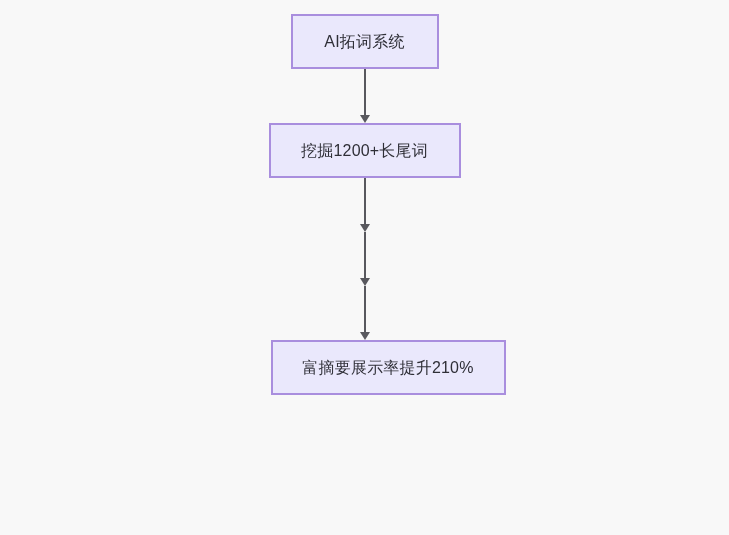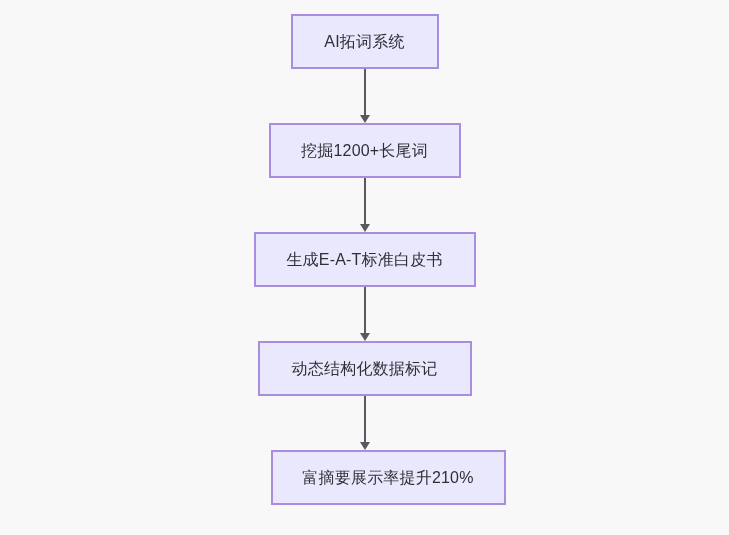--- a/index.html
+++ b/index.html
@@ -104,32 +104,26 @@
 
     <div class="node n1">
       <span class="node-label">挖掘1200+长尾词</span>
     </div>
 
     <div class="connector">
       <div class="line"></div>
       <div class="head"></div>
     </div>
 
-    <div class="node n2">
-      <span class="node-label">生成E-A-T标准白皮书</span>
-    </div>
 
     <div class="connector">
       <div class="line"></div>
       <div class="head"></div>
     </div>
 
-    <div class="node n3">
-      <span class="node-label">动态结构化数据标记</span>
-    </div>
 
     <div class="connector">
       <div class="line"></div>
       <div class="head"></div>
     </div>
 
     <div class="node n4">
       <span class="node-label">富摘要展示率提升210%</span>
     </div>
 

